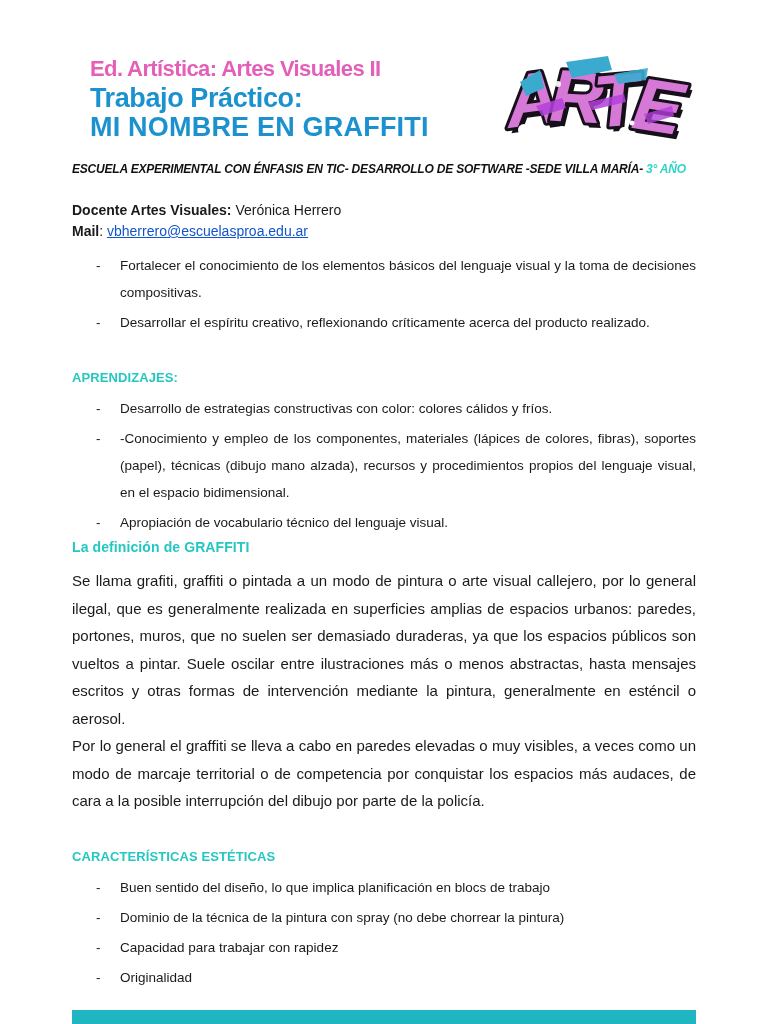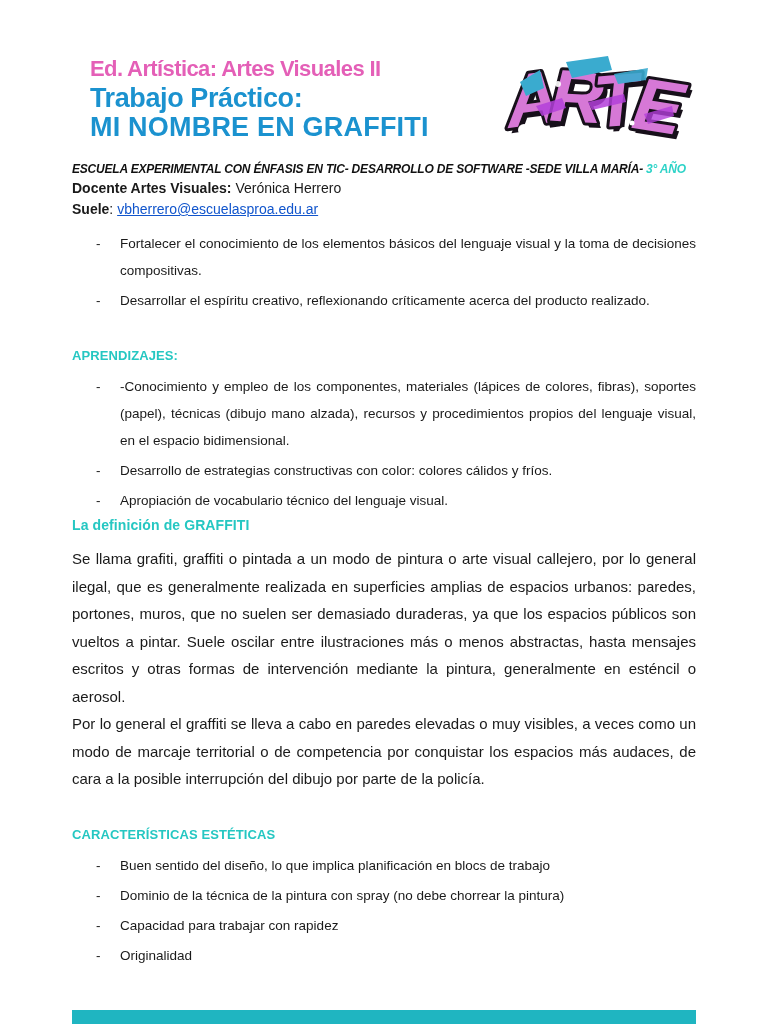--- a/index.html
+++ b/index.html
@@ -29,21 +29,21 @@
   .graffiti { width:200px; height:106px; flex:0 0 auto; }
 
   
   .school-line {
     margin-top:12px; font-size:12px; font-weight:bold; letter-spacing:-0.2px;
     color:#111; white-space:nowrap;font-style:italic;
   }
   .school-line .year { color:#2fd3c8; }
 
   
-  .teacher { margin-top:2px; font-size:14px; line-height:21px; }
+  .teacher { margin-top:24px; font-size:14px; line-height:21px; }
   .teacher .b { font-weight:bold; }
   .mail-link { color:#1155cc; text-decoration:underline; cursor:pointer; }
 
   
   .sec-heading {
     color:#25c7c2; font-weight:bold; font-size:13px; letter-spacing:0.1px;
   }
   .sec-heading.big { font-size:14px; }
   .mt-objetivos { margin-top:30px; }
   .mt-aprendizajes { margin-top:34px; }
@@ -120,32 +120,32 @@
         <circle cx="128" cy="88" r="5" fill="#ffffff"></circle>
         <circle cx="136" cy="79" r="2.5" fill="#ffffff"></circle>
         <circle cx="62" cy="40" r="3" fill="#ffffff" opacity="0.9"></circle>
       </svg>
     </div>
 
     <div class="school-line"><span>ESCUELA EXPERIMENTAL CON ÉNFASIS EN TIC- DESARROLLO DE SOFTWARE -SEDE VILLA MARÍA- </span><span class="year">3° AÑO</span></div>
 
     <div class="teacher">
       <div><span class="b">Docente Artes Visuales</span><span class="b">:  </span><span>Verónica Herrero</span></div>
-      <div><span class="b">Suele</span><span>: </span><a class="mail-link">vbherrero@escuelasproa.edu.ar</a></div>
+      <div><span class="b">Mail</span><span>: </span><a class="mail-link">vbherrero@escuelasproa.edu.ar</a></div>
     </div>
 
     <ul class="dash justify">
       <li>Fortalecer el conocimiento de los elementos básicos del lenguaje visual y la toma de decisiones compositivas.</li>
       <li>Desarrollar el espíritu creativo, reflexionando críticamente acerca del producto realizado.</li>
     </ul>
 
     <div class="sec-heading mt-aprendizajes">APRENDIZAJES:</div>
     <ul class="dash justify">
+      <li>Desarrollo de estrategias constructivas con color: colores cálidos y fríos.</li>
       <li>-Conocimiento y empleo de los componentes, materiales (lápices de colores, fibras), soportes (papel), técnicas (dibujo mano alzada), recursos y procedimientos propios del lenguaje visual, en el espacio bidimensional.</li>
-      <li>Desarrollo de estrategias constructivas con color: colores cálidos y fríos.</li>
       <li>Apropiación de vocabulario técnico del lenguaje visual.</li>
     </ul>
 
     <div class="sec-heading big mt-definicion">La definición de GRAFFITI</div>
     <div class="paragraphs">
       <p>Se llama grafiti, graffiti o pintada a un modo de pintura o arte visual callejero, por lo general ilegal, que es generalmente realizada en superficies amplias de espacios urbanos: paredes, portones, muros, que no suelen ser demasiado duraderas, ya que los espacios públicos son vueltos a pintar. Suele oscilar entre ilustraciones más o menos abstractas, hasta mensajes escritos y otras formas de intervención mediante la pintura, generalmente en esténcil o aerosol.</p>
       <p>Por lo general el graffiti se lleva a cabo en paredes elevadas o muy visibles, a veces como un modo de marcaje territorial o de competencia por conquistar los espacios más audaces, de cara a la posible interrupción del dibujo por parte de la policía.</p>
     </div>
 
     <div class="sec-heading mt-caracteristicas">CARACTERÍSTICAS ESTÉTICAS</div>

